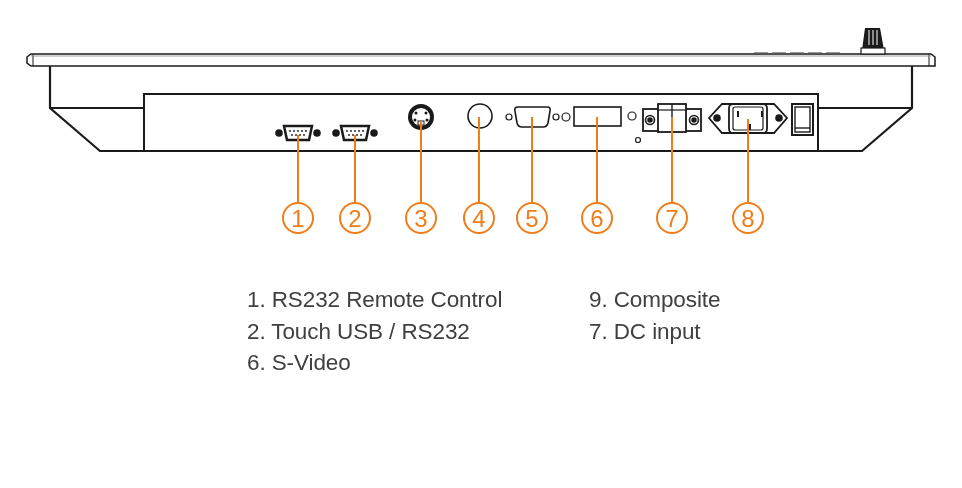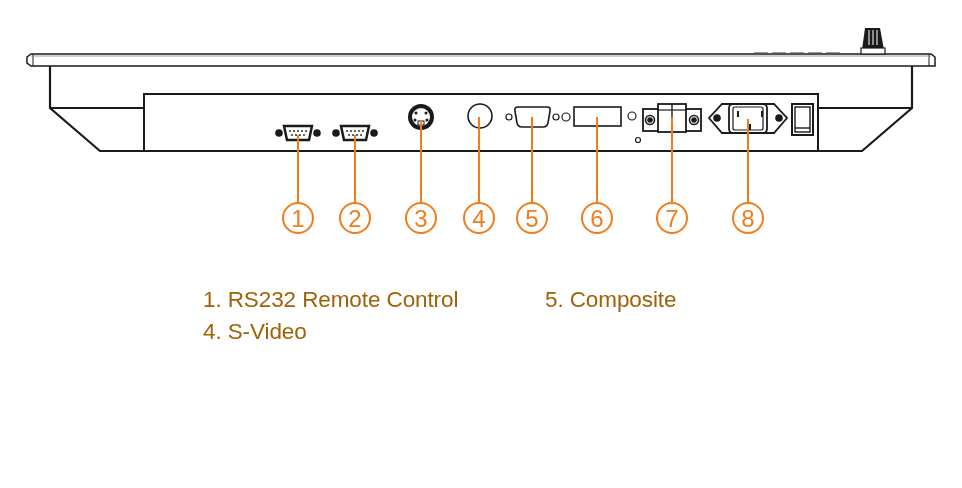--- a/index.html
+++ b/index.html
@@ -1,20 +1,20 @@
 <!DOCTYPE html>
 <html><head>
 <meta charset="utf-8">
 <style>
   html, body { margin: 0; padding: 0; background: #ffffff; }
   body { width: 962px; height: 488px; position: relative; overflow: hidden;
          font-family: "Liberation Sans", sans-serif; }
   #diagram { position: absolute; left: 0; top: 0; width: 962px; height: 488px; }
-  .legend { position: absolute; top: 284px; font-size: 22.5px; color: #a16207;
-            line-height: 31.5px; letter-spacing: -0.1px; }
+  .legend { position: absolute; top: 284px; font-size: 22.5px; color: #404040;
+            line-height: 31.5px; letter-spacing: -0.1px; margin-left: 44px; }
   .legend.left { left: 203px; }
   .legend.right { left: 545px; }
   .legend-item { white-space: nowrap; }
   .callout-num { font-family: "Liberation Sans", sans-serif; font-size: 24px; }
 </style>
 </head>
 <body>
 
 <svg id="diagram" viewBox="0 0 962 488" xmlns="http://www.w3.org/2000/svg">
   <g fill="none" stroke="#1a1a1a" stroke-width="1.6">
@@ -162,17 +162,19 @@
       <circle cx="672" cy="218" r="15" fill="#fff" stroke="#f07d1a" stroke-width="2"></circle>
       <text x="672" y="226.5" text-anchor="middle" fill="#f07d1a" class="callout-num">7</text>
       <line x1="748" y1="119" x2="748" y2="203" stroke="#f07d1a" stroke-width="2"></line>
       <circle cx="748" cy="218" r="15" fill="#fff" stroke="#f07d1a" stroke-width="2"></circle>
       <text x="748" y="226.5" text-anchor="middle" fill="#f07d1a" class="callout-num">8</text>
     </g>
 </svg>
 
 <div class="legend left">
   <div class="legend-item">1. RS232 Remote Control</div>
-  <div class="legend-item">4. S-Video</div>
+  <div class="legend-item">2. Touch USB / RS232</div>
+  <div class="legend-item">6. S-Video</div>
 </div>
 <div class="legend right">
-  <div class="legend-item">5. Composite</div>
+  <div class="legend-item">9. Composite</div>
+  <div class="legend-item">7. DC input</div>
 </div>
 
 </body></html>

